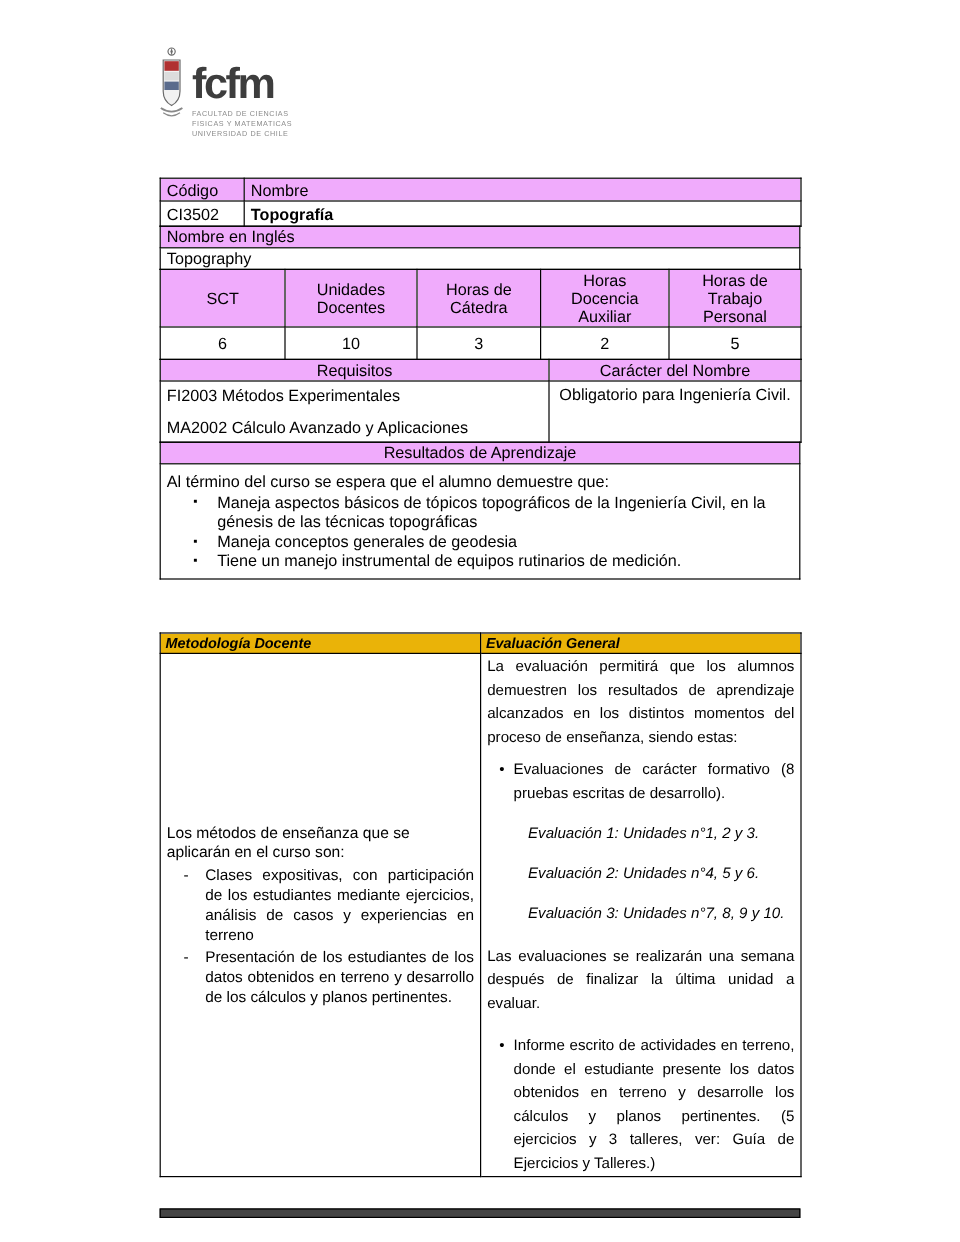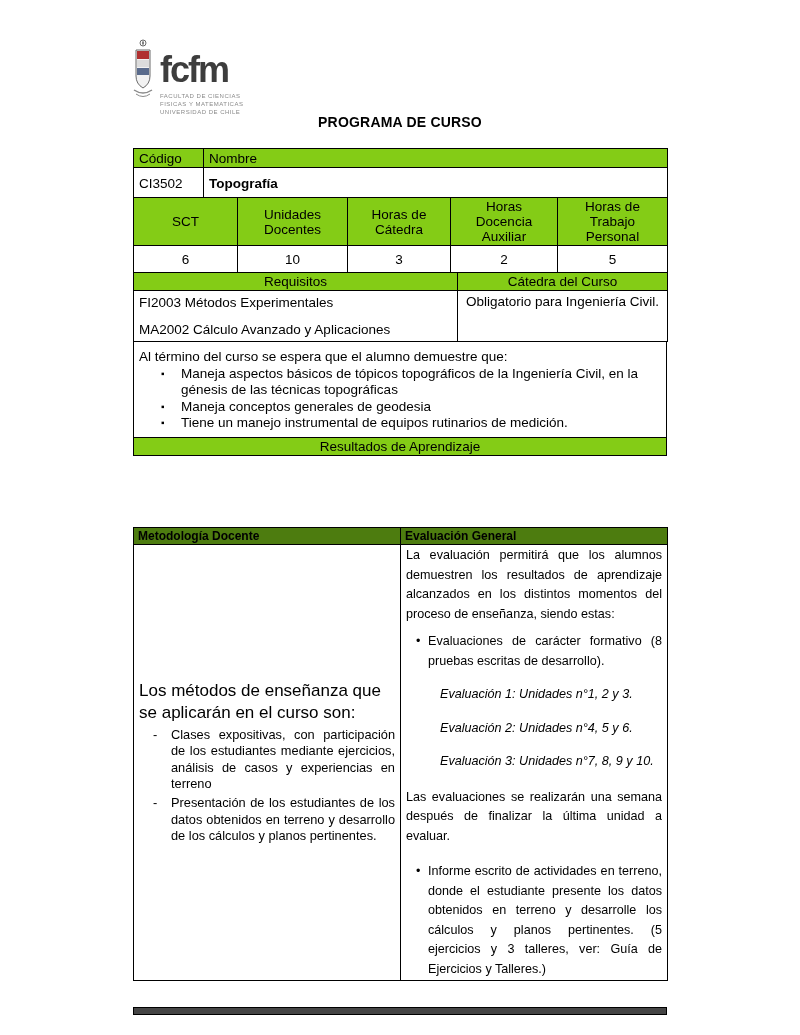--- a/index.html
+++ b/index.html
@@ -14,42 +14,42 @@
   .logo-lines { margin-top:4px; }
   .logo-lines div { font-size:6px; letter-spacing:0.5px; color:#8a8a8a; line-height:1.35; text-transform:uppercase; }
 
   
   .doc-title { position:absolute; top:114px; left:0; width:100%; text-align:center;
                font-weight:bold; font-size:14px; letter-spacing:0.2px; }
 
   
   .tbl { border-collapse:collapse; width:534px; table-layout:fixed; }
   .tbl td { border:1px solid #000; font-size:13.5px; padding:1px 5px; vertical-align:middle; overflow:hidden; }
-  .hd { background:#84cc16; }
+  .hd { background:#f0abfc; }
   .ctr { text-align:center; }
   .top { vertical-align:top; }
   .stack { position:absolute; left:133px; }
   .tstack { margin-top:-1px; }
   .b { font-weight:bold; }
 
   .para-gap { margin-top:12px; }
 
   
   .res-intro { font-size:13.5px; padding:1px 0 2px 0; }
   .sq-item { display:flex; font-size:13.5px; line-height:1.22; }
   .sq-item .mk { flex:none; width:20px; margin-left:22px; text-align:left; font-size:10px; padding-top:2px; }
   .sq-item .tx { flex:1; }
 
   
   .t2 td { font-size:12.5px; }
-  .t2 .hd2 { background:#4d7c0f; font-weight:bold; font-size:12px; padding:1px 4px; }
+  .t2 .hd2 { background:#eab308; font-weight:bold; font-size:12px; padding:1px 4px;font-style:italic; }
   .cell-pad { padding:3px 6px 6px 6px;margin-left:10px; }
 
   .just { text-align:justify; }
-  .m-intro { font-size:17px; line-height:1.3; }
+  .m-intro { font-size:13px; line-height:1.3; }
   .dash-item { display:flex; font-size:12.8px; line-height:1.3; margin-top:2px; }
   .dash-item .mk { flex:none; width:18px; margin-left:14px; text-align:left; }
   .dash-item .tx { flex:1; }
 
   .e-body { font-size:12.6px; line-height:1.55; }
   .bullet-item { display:flex; margin-top:8px; }
   .bullet-item .mk { flex:none; width:12px; margin-left:10px; }
   .bullet-item .tx { flex:1; }
   .eval-line { margin:14px 0 0 34px;font-style:italic; }
   .note { margin-top:16px; }
@@ -77,43 +77,48 @@
     <div class="logo-right">
       <div class="brand">fcfm</div>
       <div class="logo-lines">
         <div>FACULTAD DE CIENCIAS</div>
         <div>FISICAS Y MATEMATICAS</div>
         <div>UNIVERSIDAD DE CHILE</div>
       </div>
     </div>
   </div>
 
-  <div class="doc-title">PROGRAMA DE CURSO</div>
 
   <div class="stack" style="top:148px;">
 
     <table class="tbl">
       <colgroup>
           <col style="width:70px">
           <col style="width:464px">
         </colgroup>
       <tbody>
           <tr style="height:19px;">
         <td class="hd">Código</td>
         <td class="hd">Nombre</td>
       </tr>
-      <tr style="height:31px;">
+      <tr style="height:21px;">
         <td>CI3502</td>
         <td class="b">Topografía</td>
       </tr>
     </tbody>
       </table>
 
     <table class="tbl tstack">
       <tbody>
+          <tr style="height:18px;">
+        <td class="hd">Nombre en Inglés</td>
+      </tr>
+      <tr style="height:18px;">
+        <td>Topography</td>
+      </tr>
     </tbody>
       </table>
 
     <table class="tbl tstack">
       <colgroup>
           <col style="width:104px">
           <col style="width:110px">
           <col style="width:103px">
           <col style="width:107px">
           <col style="width:110px">
@@ -137,53 +142,53 @@
       </table>
 
     <table class="tbl tstack">
       <colgroup>
           <col style="width:324px">
           <col style="width:210px">
         </colgroup>
       <tbody>
           <tr style="height:18px;">
         <td class="hd ctr">Requisitos</td>
-        <td class="hd ctr">Cátedra del Curso</td>
+        <td class="hd ctr">Carácter del Nombre</td>
       </tr>
       <tr style="height:51px;">
         <td class="top">
           <div>FI2003 Métodos Experimentales</div>
           <div class="para-gap">MA2002 Cálculo Avanzado y Aplicaciones</div>
         </td>
         <td class="ctr" style="vertical-align:top; padding-top:3px;">Obligatorio para Ingeniería Civil.</td>
       </tr>
     </tbody>
       </table>
 
     <table class="tbl tstack">
       <tbody>
-          <tr style="height:96px;">
+          <tr style="height:18px;">
+        <td class="hd ctr">Resultados de Aprendizaje</td>
+      </tr>
+      <tr style="height:96px;">
         <td class="top">
           <div class="res-intro">Al término del curso se espera que el alumno demuestre que:</div>
           <div class="sq-item">
             <span class="mk">▪</span>
             <span class="tx">Maneja aspectos básicos de tópicos topográficos de la Ingeniería Civil, en la génesis de las técnicas topográficas</span>
           </div>
           <div class="sq-item">
             <span class="mk">▪</span>
             <span class="tx">Maneja conceptos generales de geodesia</span>
           </div>
           <div class="sq-item">
             <span class="mk">▪</span>
             <span class="tx">Tiene un manejo instrumental de equipos rutinarios de medición.</span>
           </div>
         </td>
-      </tr>
-      <tr style="height:18px;">
-        <td class="hd ctr">Resultados de Aprendizaje</td>
       </tr>
     </tbody>
       </table>
   </div>
 
   <div class="stack" style="top:527px;">
     <table class="tbl t2">
       <colgroup>
           <col style="width:267px">
           <col style="width:267px">

